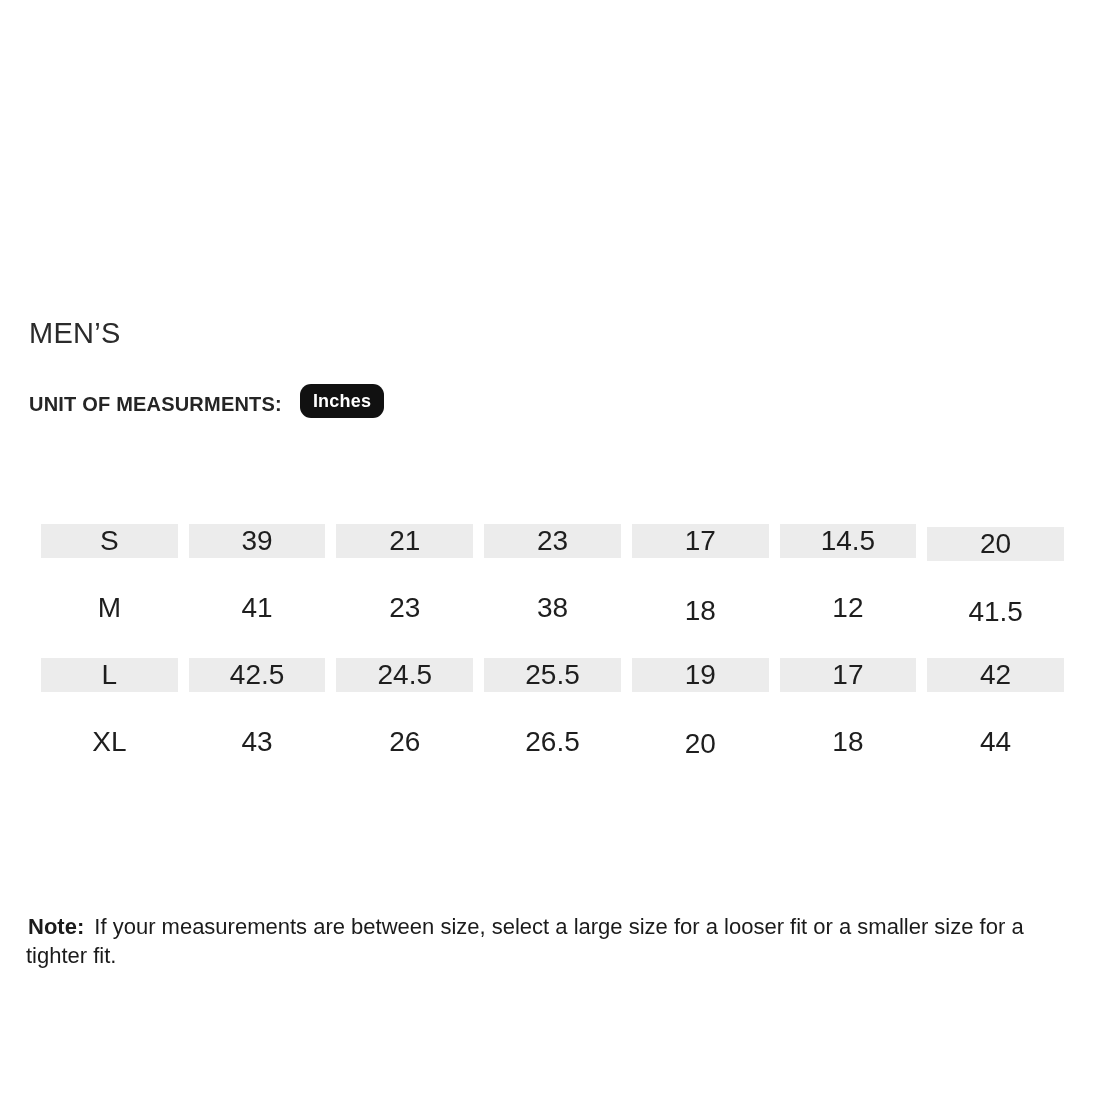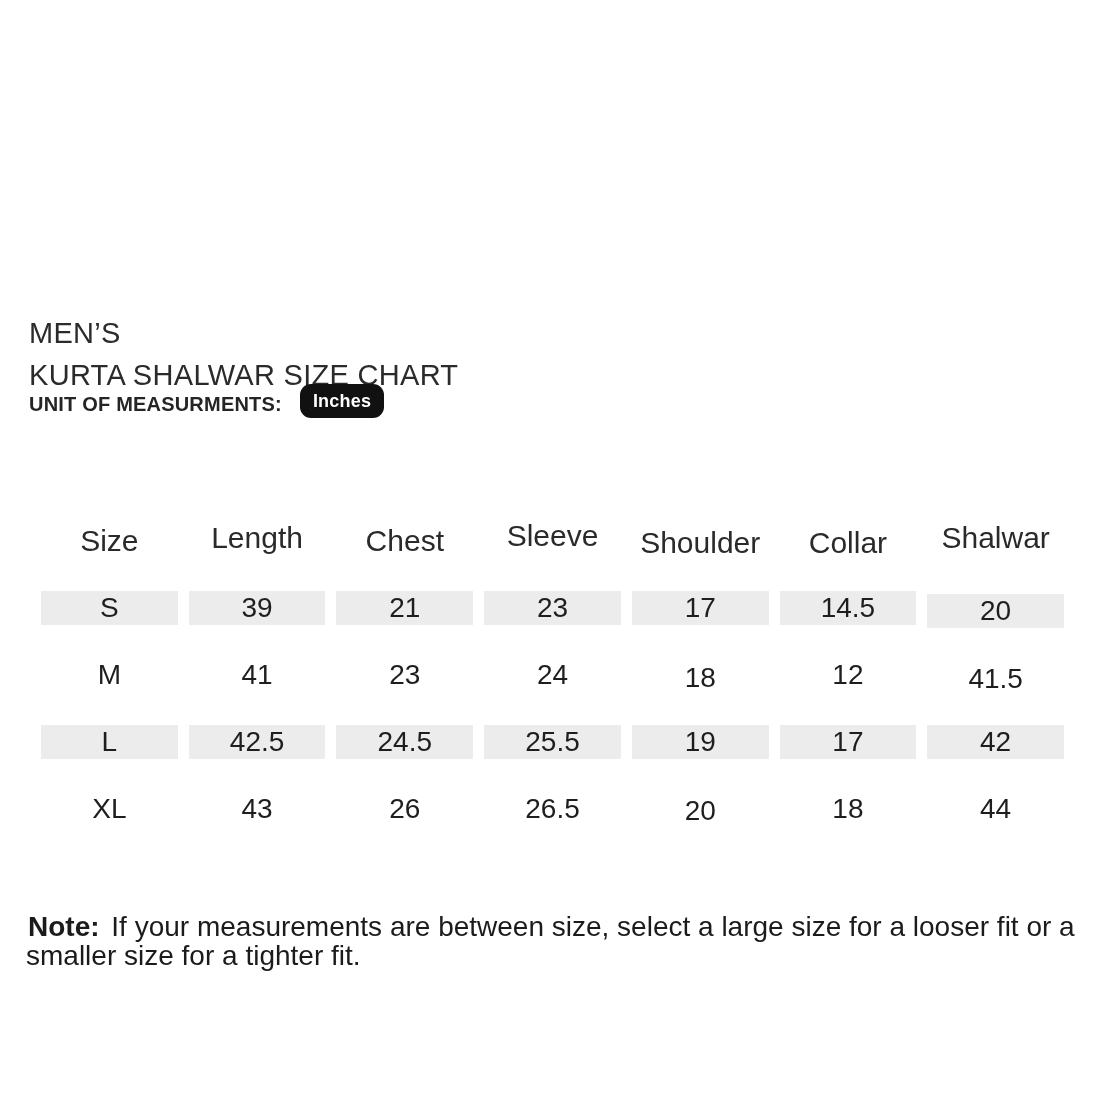--- a/index.html
+++ b/index.html
@@ -68,66 +68,56 @@
   }
   .data-row.shaded .tcell{background:var(--row-shade);}
   .row-m .tcell:nth-child(5){transform:translateY(3px);}
   .row-m .tcell:nth-child(7){transform:translateY(4px);}
   .row-s .tcell:nth-child(7){transform:translateY(3px);}
   .row-xl .tcell:nth-child(5){transform:translateY(2px);}
 
   
   .note{
     position:absolute;left:22px;top:908px;width:1062px;
-    font-size:28px;line-height:29px;color:#1b1b1b;
+    font-size:22px;line-height:29px;color:#1b1b1b;
   }
   .note b{font-weight:700;}
 </style>
 </head>
 <body>
 
 <div class="sheet">
 
   <div class="title-block">
     <div>MEN’S</div>
-    <div>KURTA SHALWAR SIZE CHART</div>
   </div>
 
   <div class="unit-row">
     <span class="unit-label">UNIT OF MEASURMENTS:</span>
     <span class="unit-badge">Inches</span>
   </div>
 
   <div class="size-table">
 
-    <div class="trow header-row">
-      <div class="hcell">Size</div>
-      <div class="hcell">Length</div>
-      <div class="hcell">Chest</div>
-      <div class="hcell">Sleeve</div>
-      <div class="hcell">Shoulder</div>
-      <div class="hcell">Collar</div>
-      <div class="hcell">Shalwar</div>
-    </div>
 
     <div class="trow data-row shaded row-s">
       <div class="tcell">S</div>
       <div class="tcell">39</div>
       <div class="tcell">21</div>
       <div class="tcell">23</div>
       <div class="tcell">17</div>
       <div class="tcell">14.5</div>
       <div class="tcell">20</div>
     </div>
 
     <div class="trow data-row row-m">
       <div class="tcell">M</div>
       <div class="tcell">41</div>
       <div class="tcell">23</div>
-      <div class="tcell">24</div>
+      <div class="tcell">38</div>
       <div class="tcell">18</div>
       <div class="tcell">12</div>
       <div class="tcell">41.5</div>
     </div>
 
     <div class="trow data-row shaded row-l">
       <div class="tcell">L</div>
       <div class="tcell">42.5</div>
       <div class="tcell">24.5</div>
       <div class="tcell">25.5</div>

